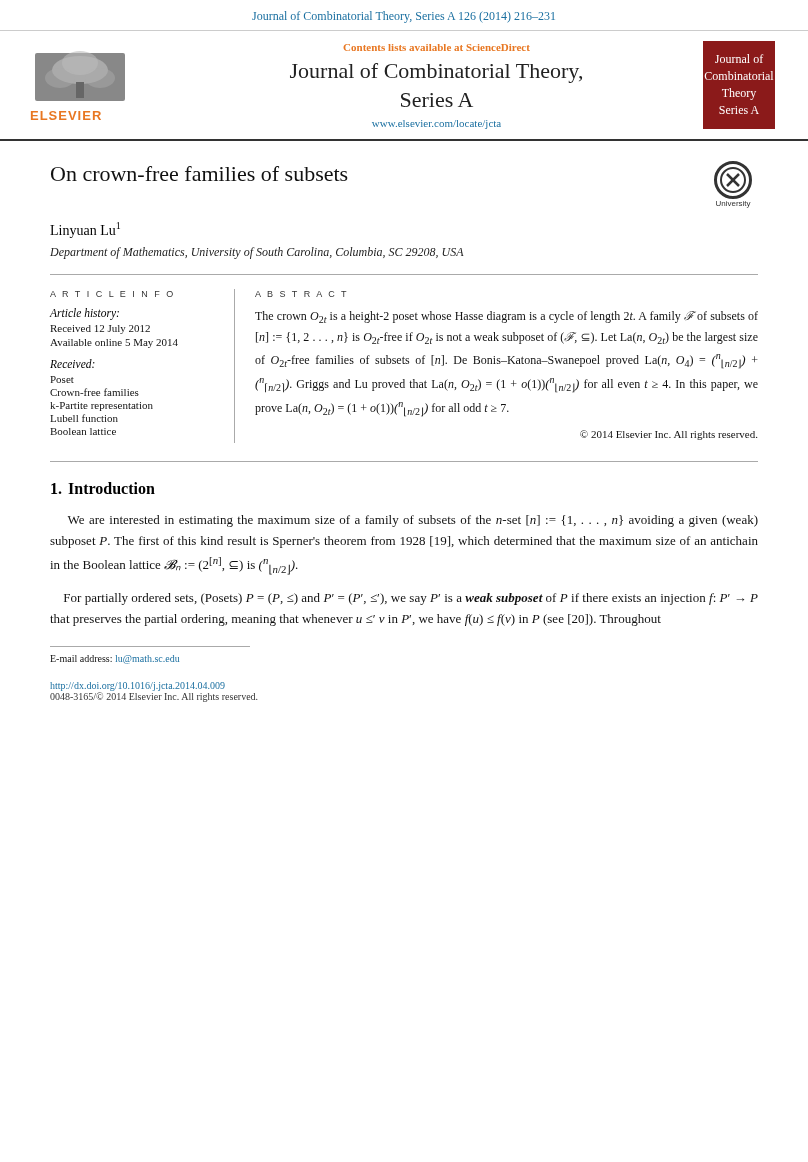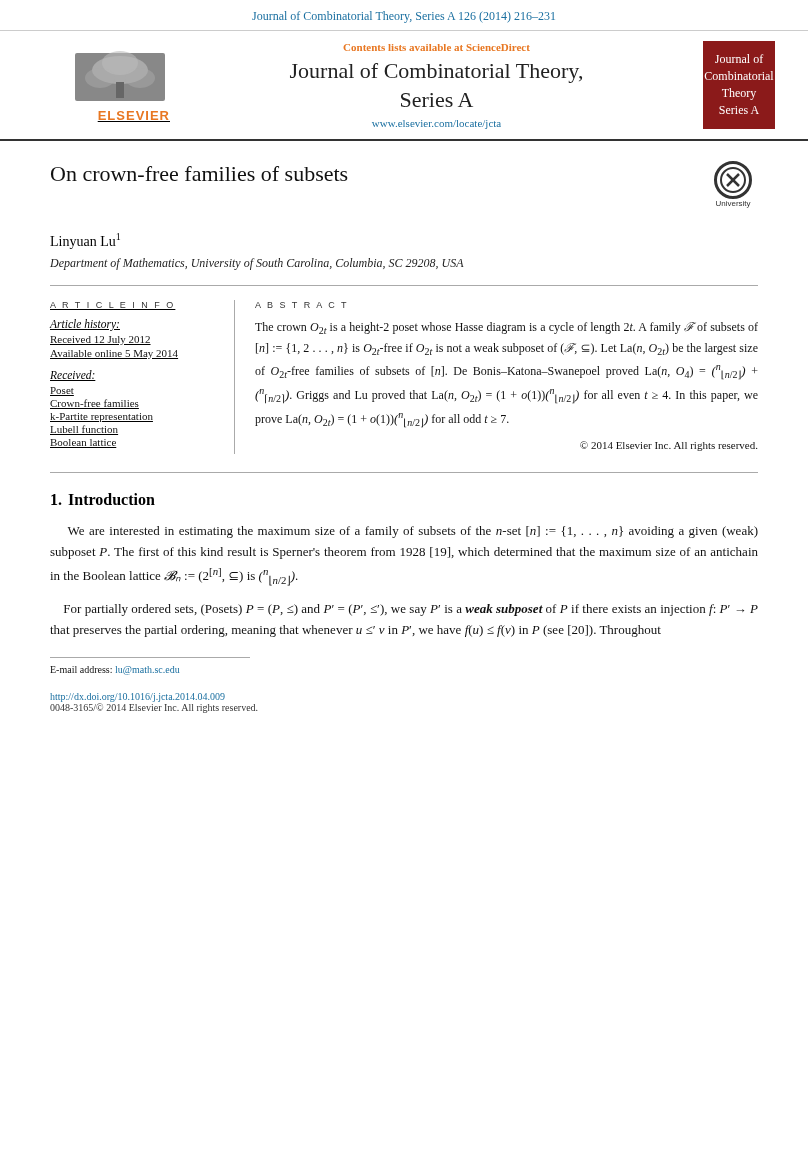--- a/index.html
+++ b/index.html
@@ -73,42 +73,41 @@
       font-size: 7px;
       text-align: center;
       padding: 4px;
       line-height: 1.3;
     }
 
     
     .elsevier-logo-area {
       display: flex;
       flex-direction: column;
-      align-items: flex-end;
-      text-decoration: underline;
+      align-items: flex-start;
     }
     .elsevier-wordmark {
       color: #e87722;
       font-size: 13px;
       font-weight: bold;
       letter-spacing: 1px;
       font-family: Arial, sans-serif;
     }
 
     
     .main-content {
       padding: 20px 50px 20px 50px;
     }
 
     
     .paper-title-row {
       display: flex;
       align-items: flex-start;
       justify-content: flex-end;
-      margin-bottom: 23px;
+      margin-bottom: 12px;
     }
     .paper-title {
       font-size: 22px;
       font-weight: normal;
       color: #111;
       font-family: 'Times New Roman', Times, serif;
       flex: 1;
     }
     .crossmark-badge {
       width: 50px;
@@ -162,21 +161,20 @@
     .two-col {
       display: flex;
       gap: 20px;
       margin-bottom: 14px;
     }
     .article-info-col {
       width: 185px;
       flex-shrink: 0;
       border-right: 1px solid #aaa;
       padding-right: 15px;
-      text-decoration: underline;
     }
     .abstract-col {
       flex: 1;
     }
     .col-header {
       font-family: Arial, sans-serif;
       font-size: 9px;
       letter-spacing: 2px;
       text-transform: uppercase;
       color: #333;

